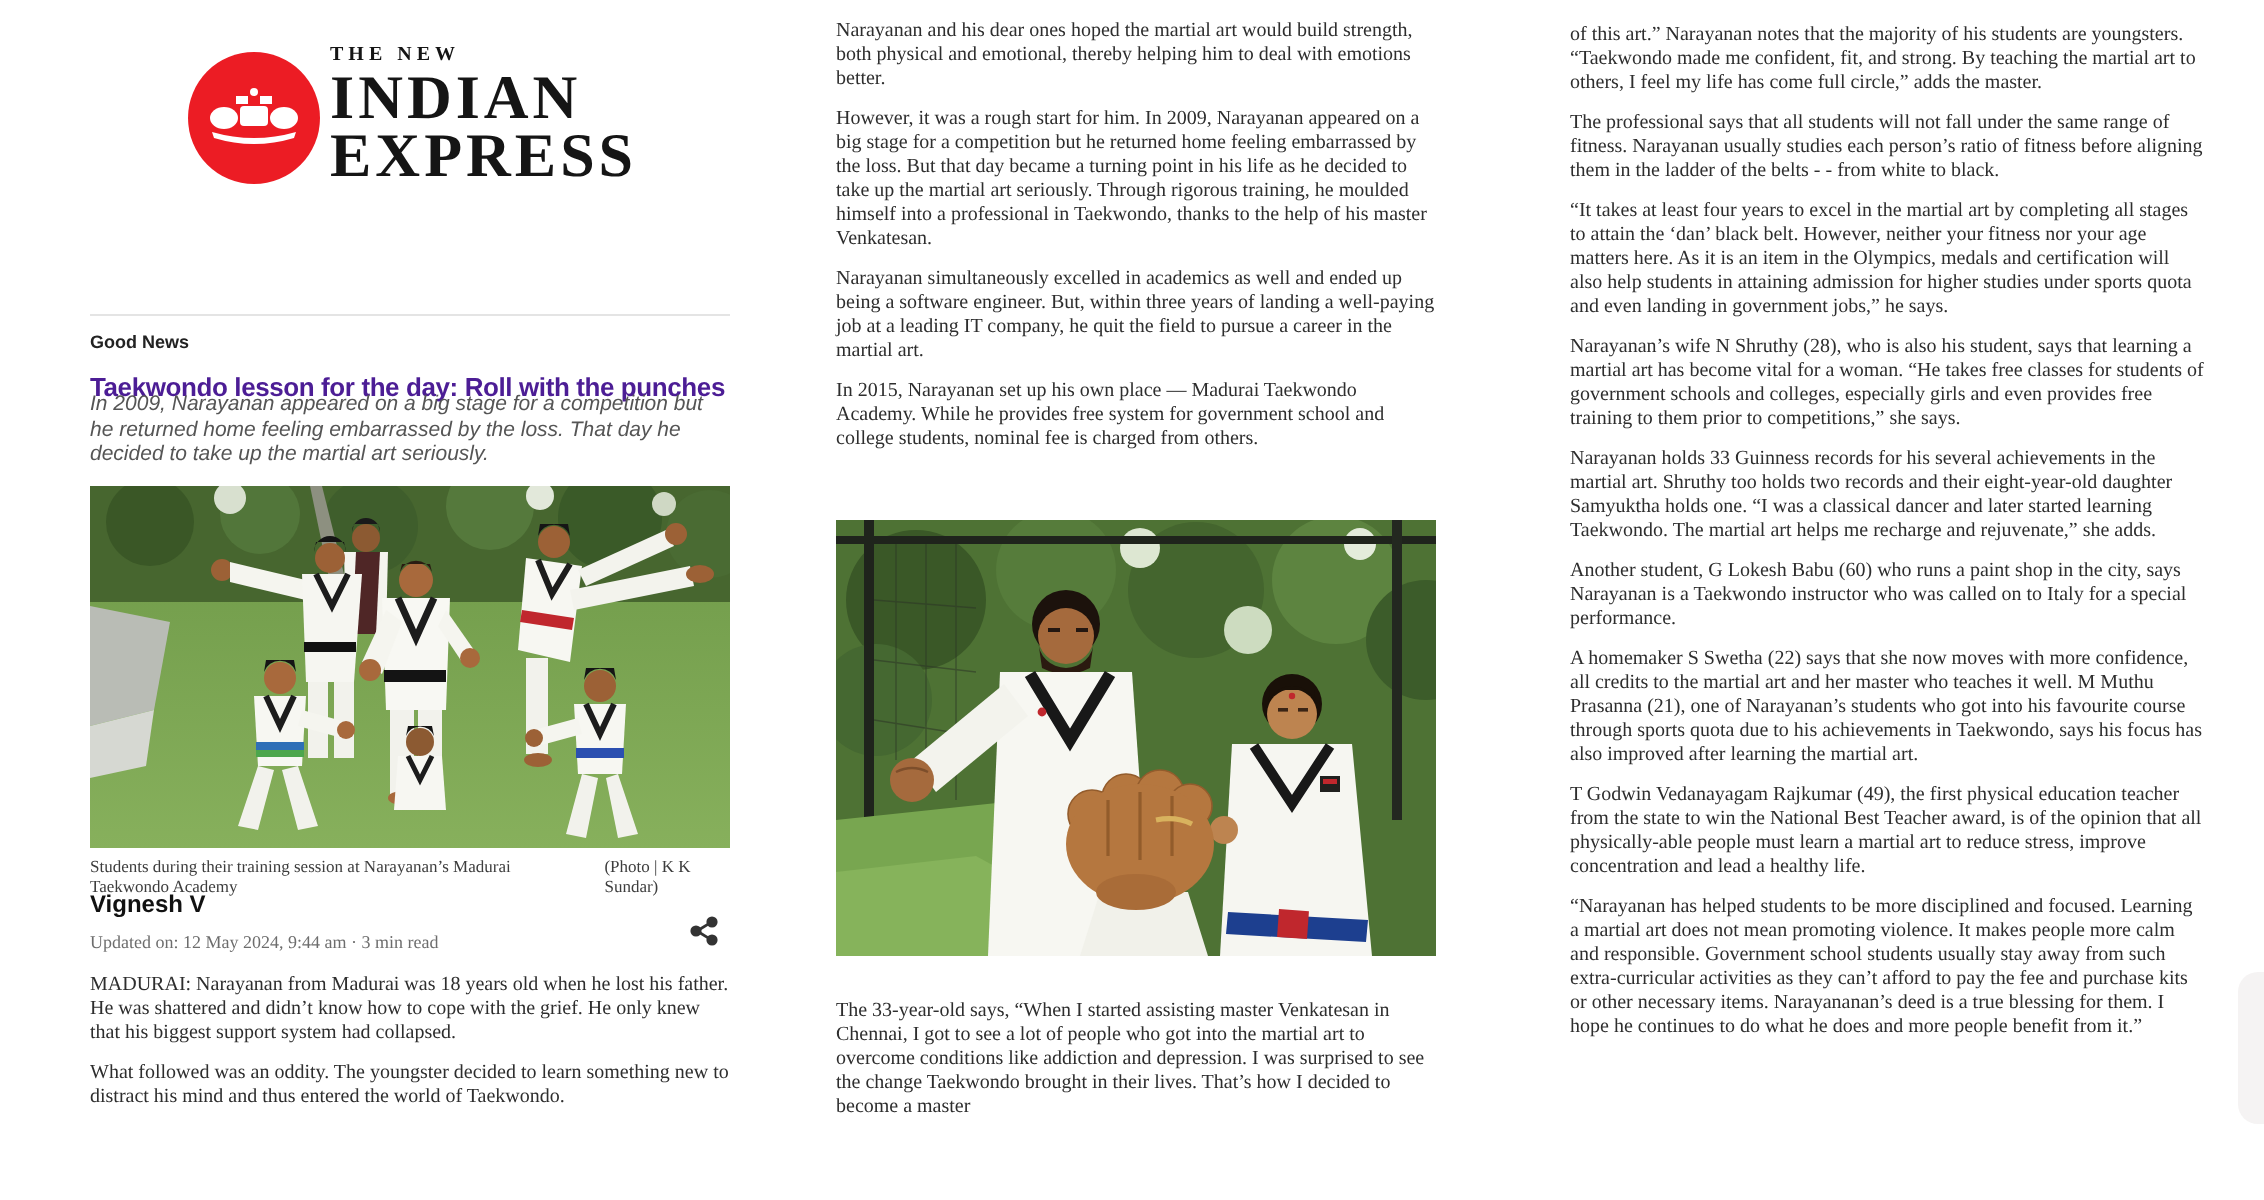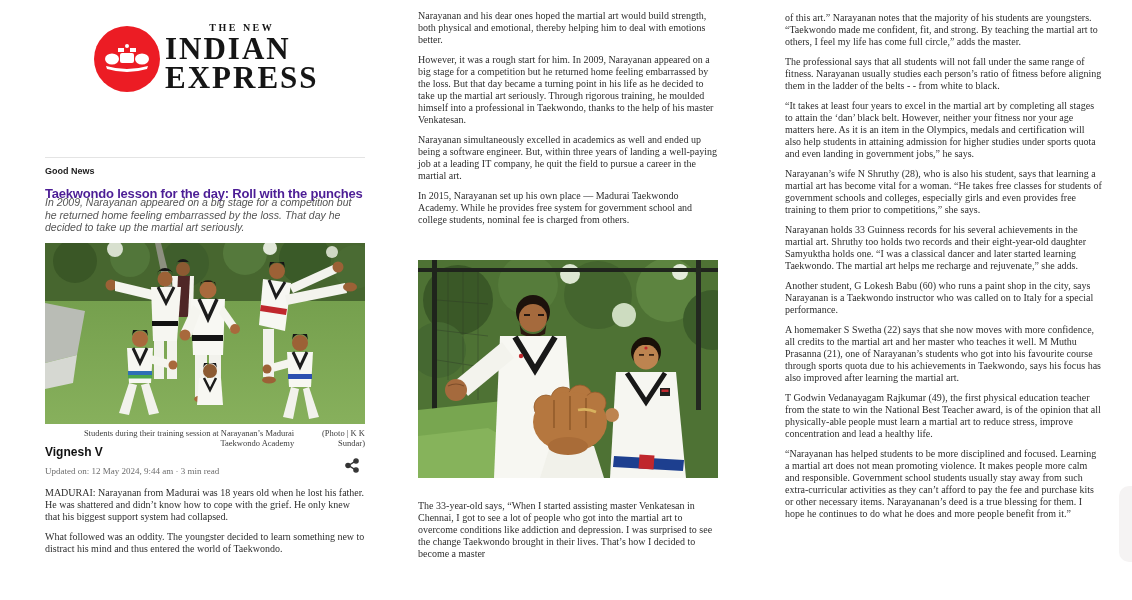--- a/index.html
+++ b/index.html
@@ -13,21 +13,21 @@
   
   #masthead{left:94px;top:22px;width:280px;height:80px;cursor:pointer;}
   #masthead-circle{
     position:absolute;left:0;top:4px;width:66px;height:66px;border-radius:50%;
     background:#ec1c24;
   }
   #masthead-crest{position:absolute;left:0;top:0;}
   #masthead-text{position:absolute;left:71px;top:0;color:#151515;}
   #masthead-kicker{
     font-family:"Liberation Serif",serif;font-weight:bold;font-size:10px;
-    letter-spacing:2.5px;margin-bottom:1px;text-align:center;
+    letter-spacing:2.5px;margin-bottom:1px;
   }
   .masthead-big{
     font-family:"Liberation Serif",serif;font-weight:bold;font-size:31px;
     line-height:29px;letter-spacing:2px;
   }
 
   
   #col1{left:45px;top:0;width:320px;height:600px;}
   #col1-rule{position:absolute;left:0;top:157px;width:320px;border-top:1px solid #e4e4e4;}
   #kicker{
@@ -38,21 +38,21 @@
     position:absolute;left:0;top:177px;width:330px;
     font-family:"Liberation Sans",sans-serif;font-weight:bold;font-size:13px;
     letter-spacing:-0.2px;color:#4c1d95;white-space:nowrap;
   }
   #subhead{
     position:absolute;left:0;top:196px;width:320px;
     font-family:"Liberation Sans",sans-serif;font-style:italic;font-size:10.5px;
     line-height:12.5px;color:#555;
   }
   figure{margin:0;padding:0;}
-  #figure1{position:absolute;left:0;top:243px;width:320px;text-align:right;}
+  #figure1{position:absolute;left:0;top:243px;width:320px;}
   #figure1 svg{display:block;}
   #caption1{
     margin-top:4px;display:flex;justify-content:space-between;gap:8px;
     font-size:8.5px;color:#3d3d3d;line-height:10px;
   }
   #byline{
     position:absolute;left:0;top:445px;
     font-family:"Liberation Sans",sans-serif;font-weight:bold;font-size:12px;color:#111;
   }
   #meta-row{

